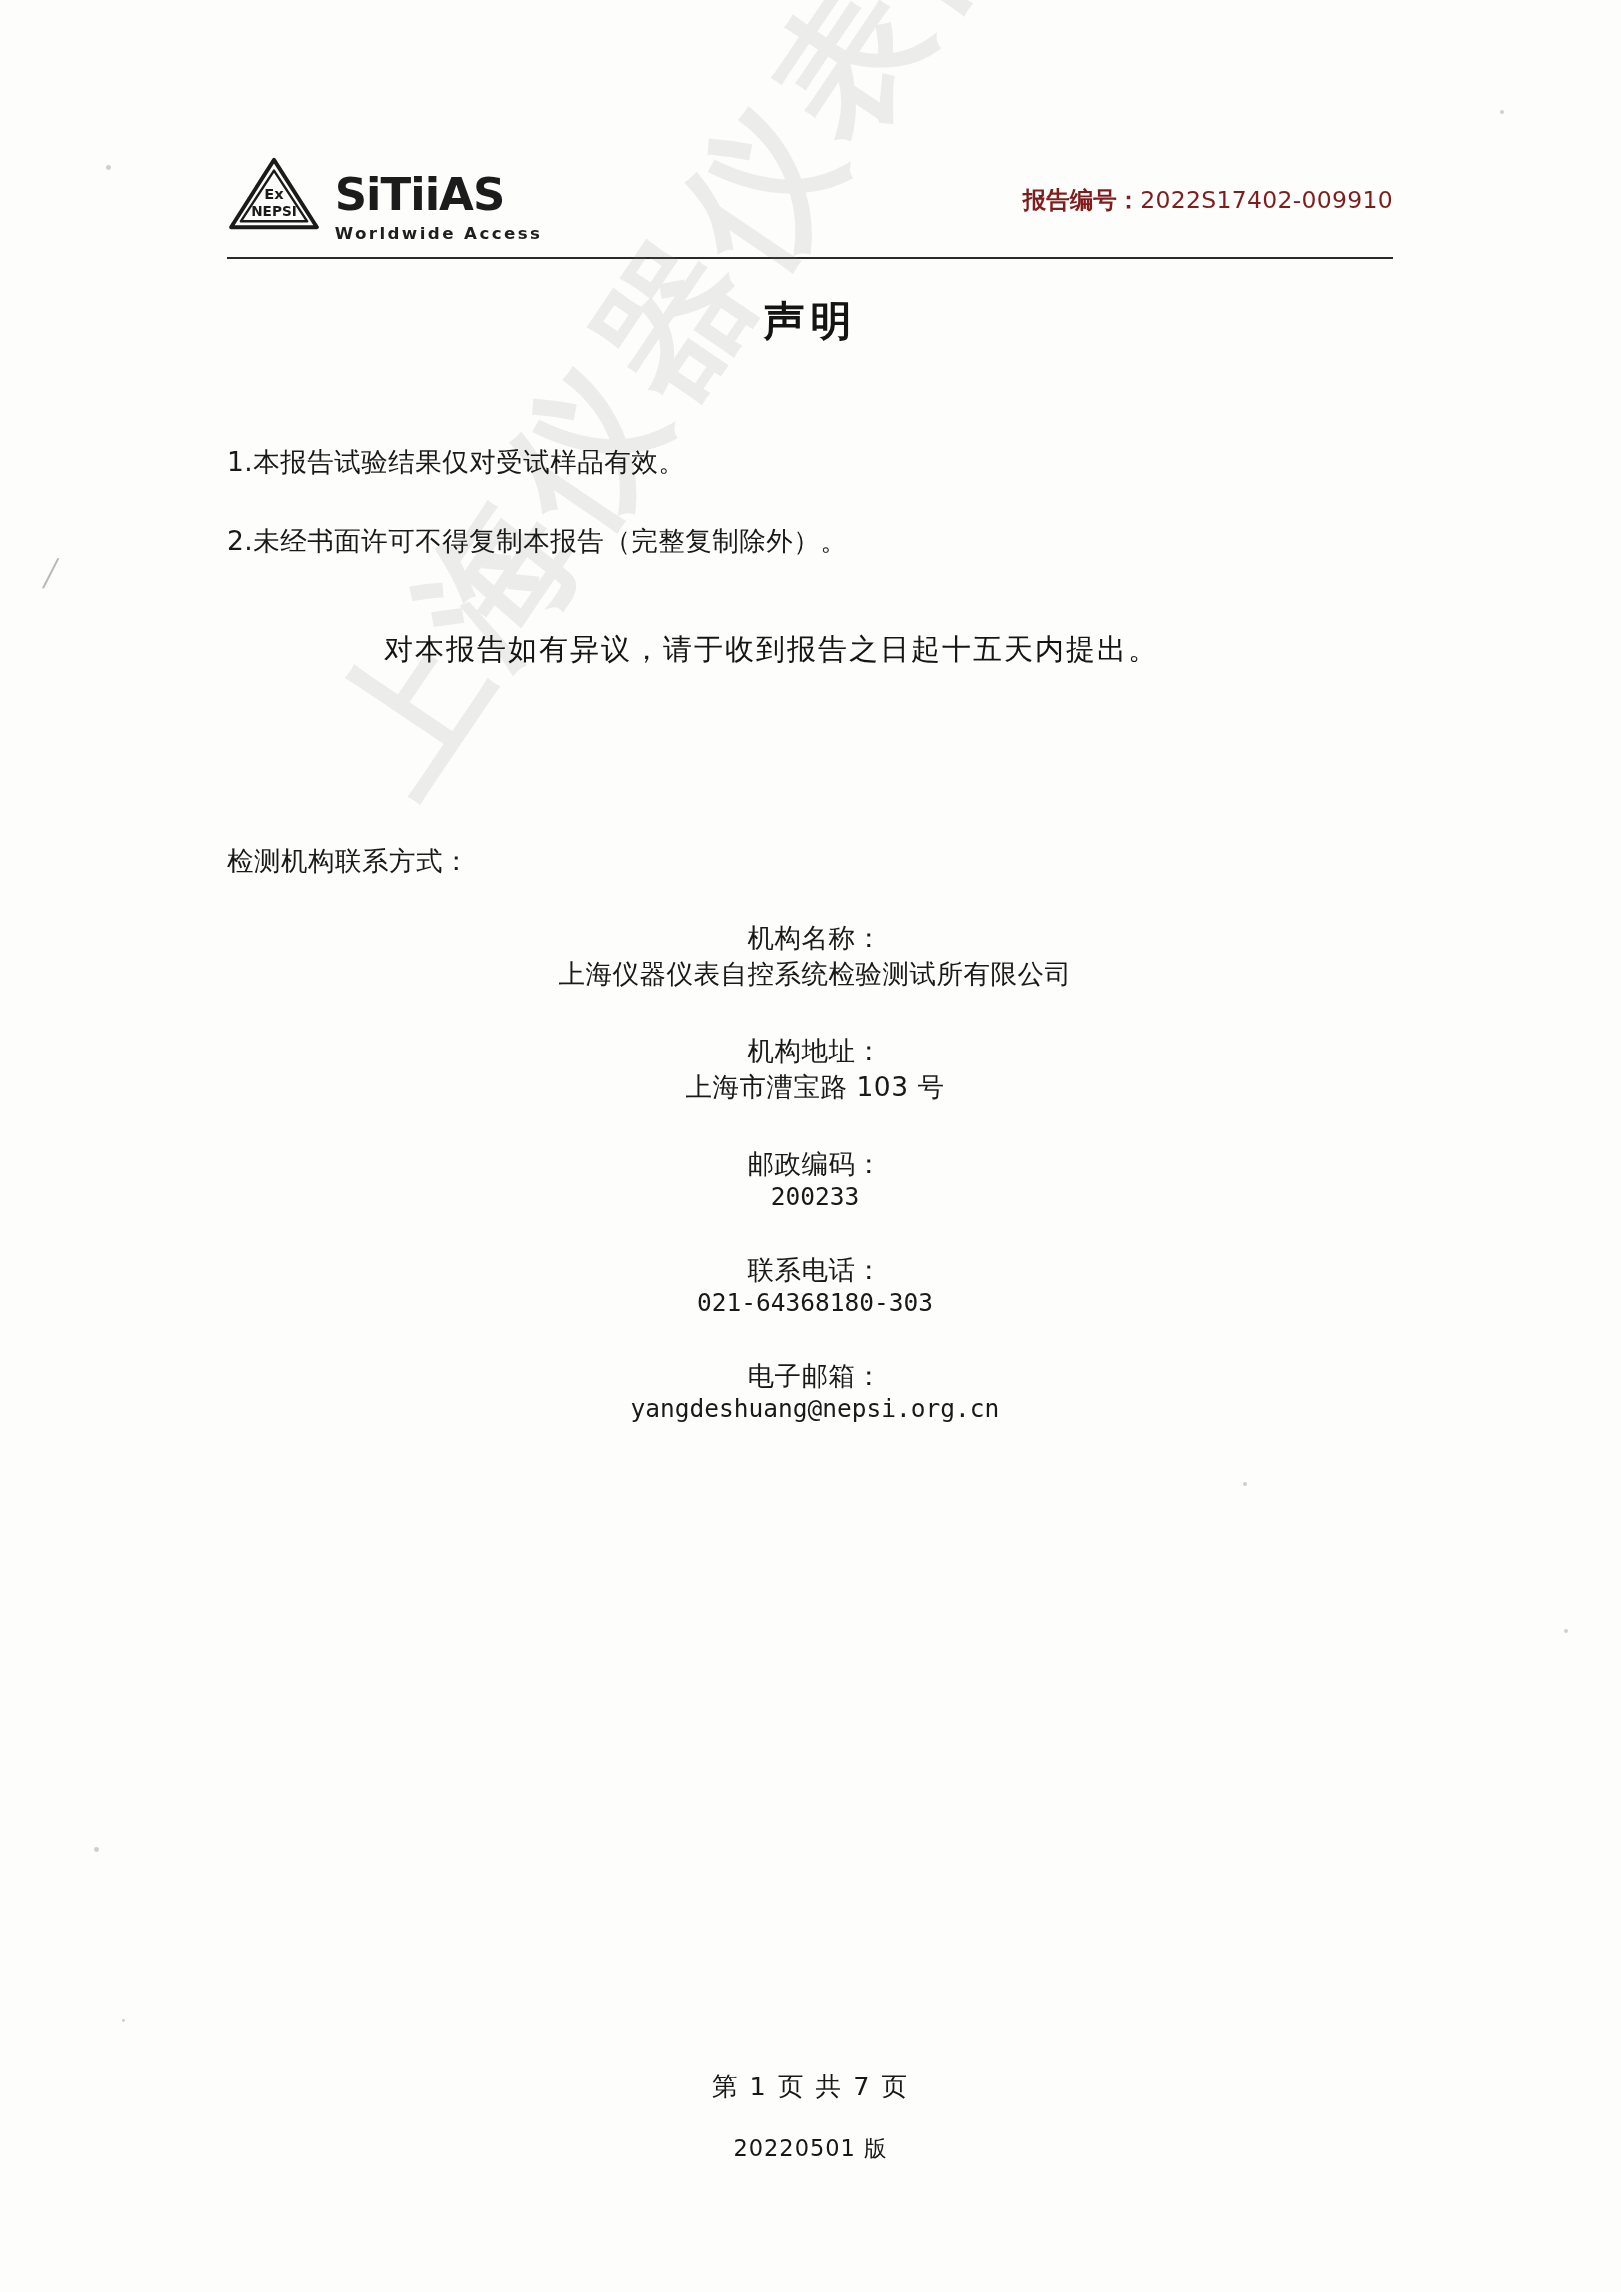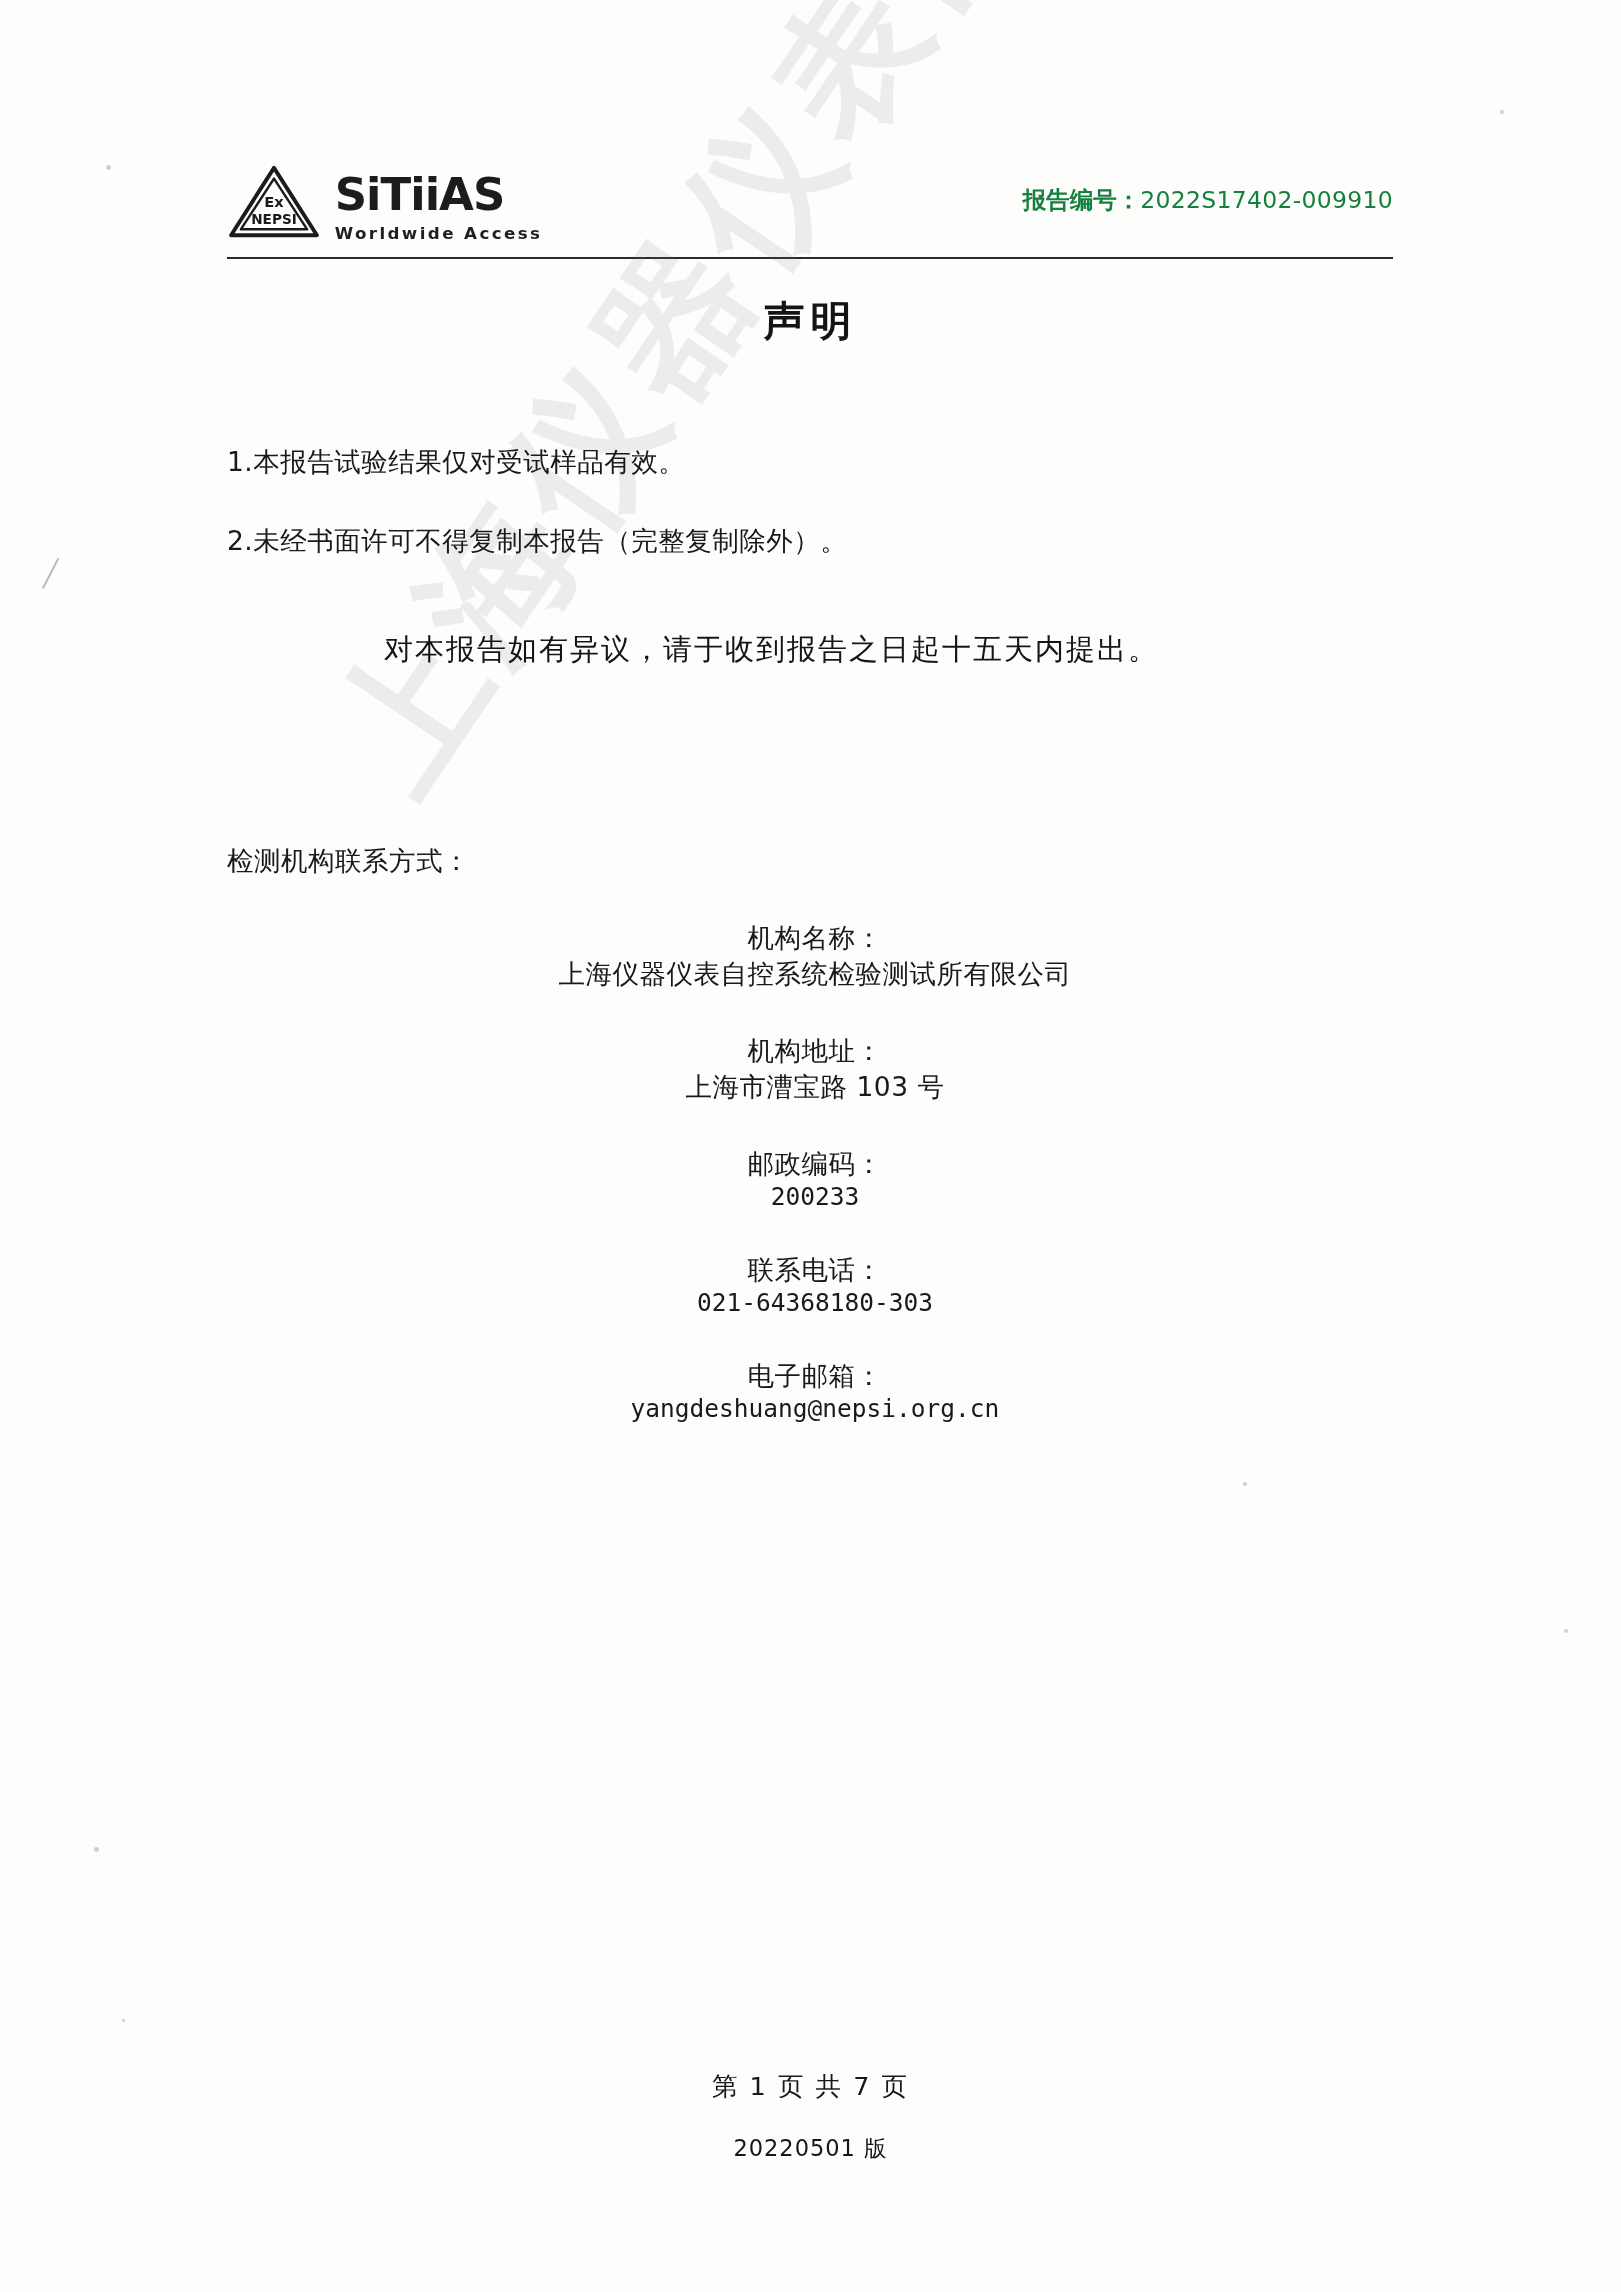--- a/index.html
+++ b/index.html
@@ -37,21 +37,21 @@
     left: 227px;
     top: 147px;
     width: 1166px;
     height: 108px;
   }
   .logo-wrap {
     position: absolute;
     left: 0;
     top: 0;
     display: flex;
-    align-items: flex-end;
+    align-items: center;
   }
   .nepsi-mark {
     position: relative;
     width: 94px;
     height: 80px;
     margin-right: 13.7px;
   }
   .nepsi-mark svg { display: block; }
 
   .sitiias-block {
@@ -77,21 +77,21 @@
     color: #1f1f1f;
     white-space: nowrap;
   }
 
   .report-no {
     position: absolute;
     right: 0;
     top: 37px;
     font-family: "DejaVu Sans", sans-serif;
     font-size: 23.5px;
-    color: #15803d;
+    color: #7f1d1d;
     white-space: nowrap;
     font-weight: bold;
   }
   .report-no .num {
     font-weight: normal;
     letter-spacing: 0.3px;
   }
   .header-rule {
     position: absolute;
     left: 227px;

